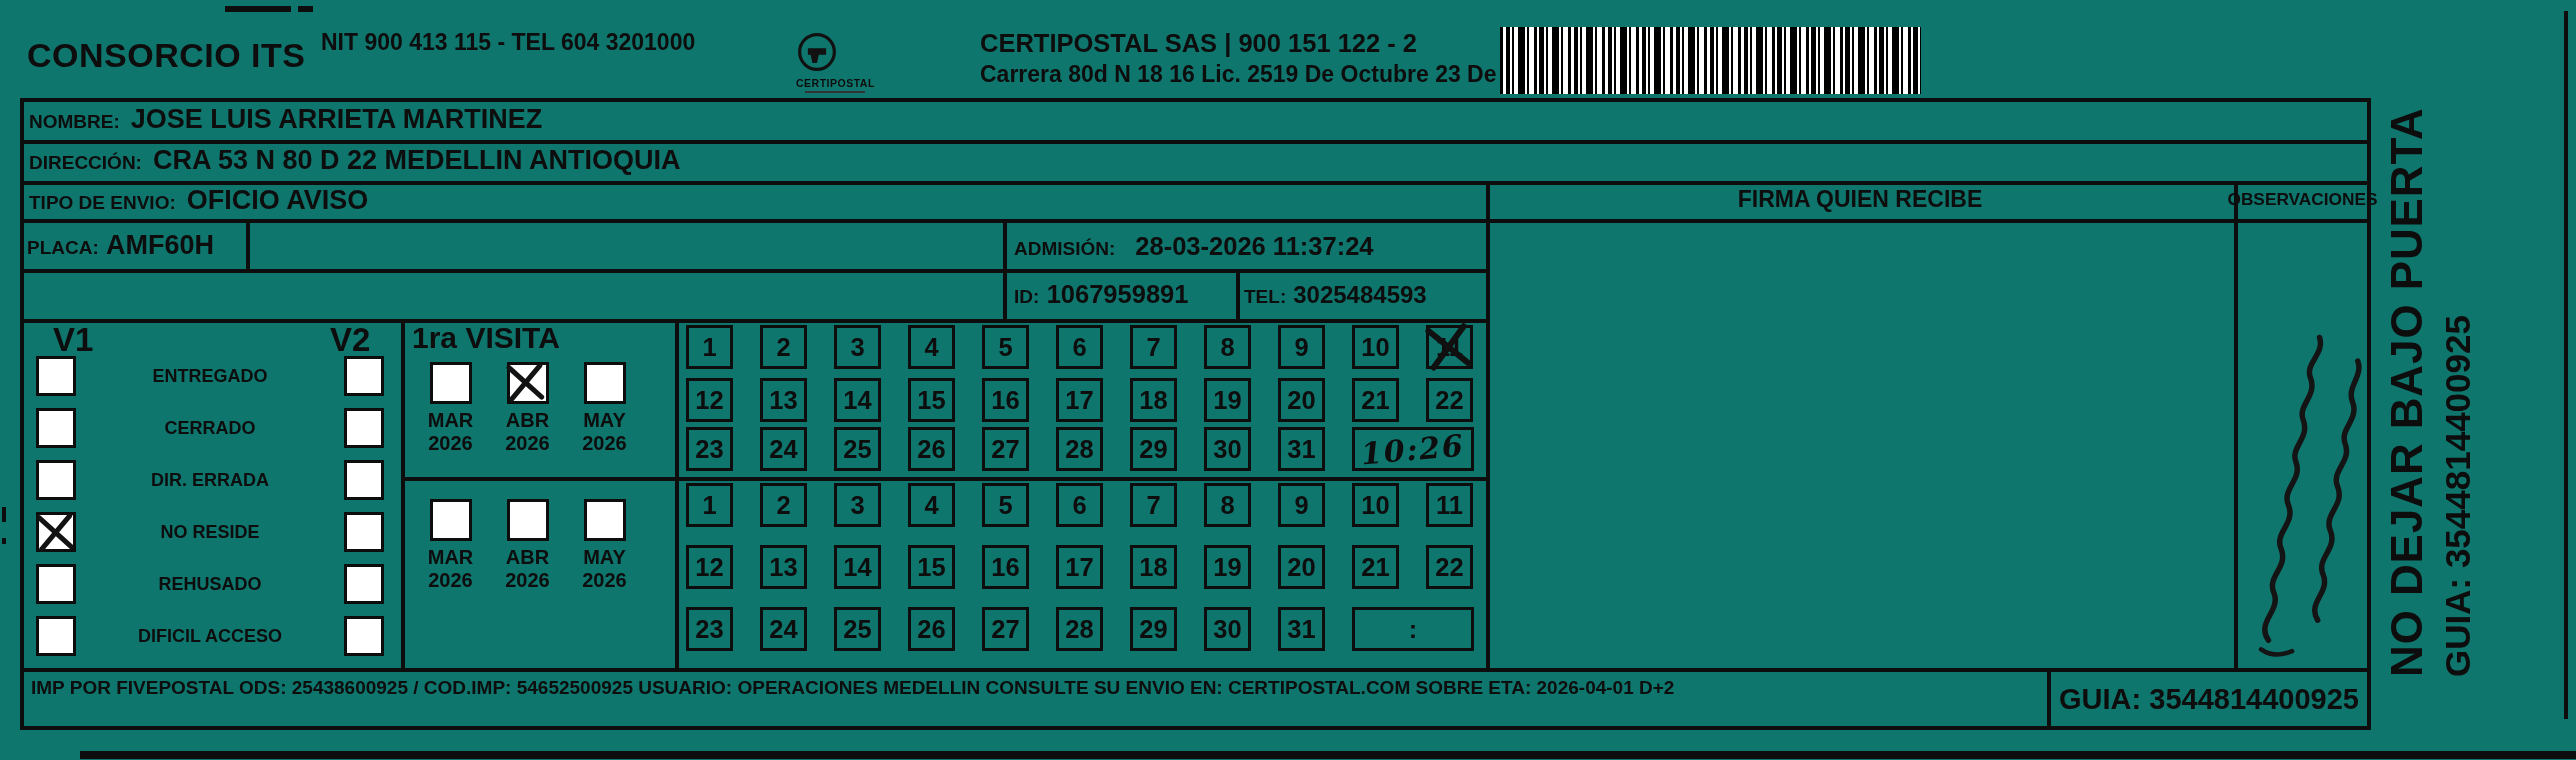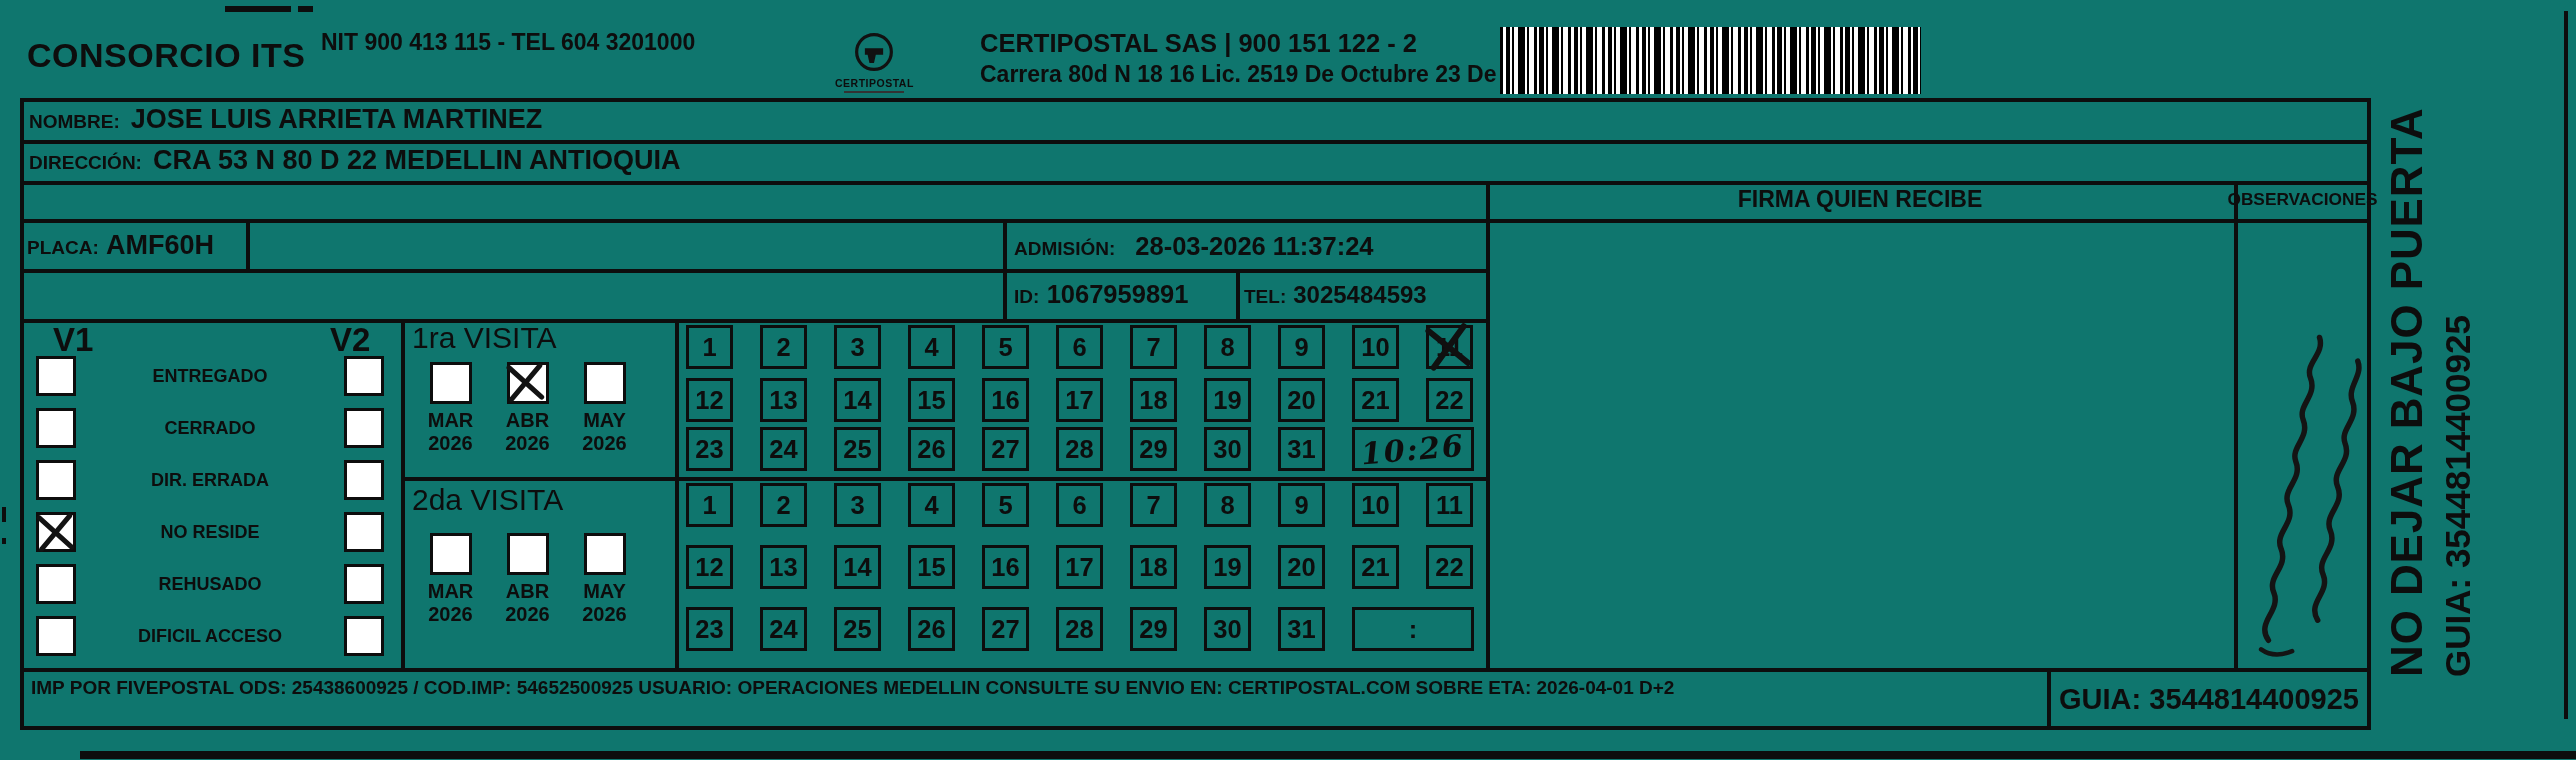--- a/index.html
+++ b/index.html
@@ -16,21 +16,21 @@
   .v30{font-weight:bold;font-size:27px;}
   .v28{font-weight:bold;font-size:25.5px;}
   .cellC{position:absolute;display:flex;align-items:center;justify-content:center;font-weight:bold;}
 
   
   .consorcio{position:absolute;left:27px;top:36px;font-size:34px;font-weight:bold;letter-spacing:0.5px;}
   .nitblock{position:absolute;left:321px;top:27px;font-size:23px;font-weight:bold;line-height:30px;white-space:nowrap;}
   .certiblock{position:absolute;left:980px;top:27px;white-space:nowrap;}
   .certiblock .l1{font-size:25.5px;font-weight:bold;line-height:33px;}
   .certiblock .l2{font-size:23px;font-weight:bold;line-height:29px;}
-  .logo{position:absolute;left:835px;top:31px;width:78px;text-align:center;}
+  .logo{position:absolute;left:796px;top:31px;width:78px;text-align:left;}
   .logo-name{font-size:10.5px;font-weight:bold;letter-spacing:0.5px;margin-top:0.9px;}
   .logo-tag{height:2.3px;background:#333;width:60px;margin:1.8px auto 0 auto;}
   .barcode{position:absolute;left:1500px;top:27px;width:421px;height:67px;
     background:repeating-linear-gradient(90deg,#000 0 2.7px,#fff 2.7px 5.5px,#000 5.5px 10px,#fff 10px 12px,#000 12px 13.7px,#fff 13.7px 18px,#000 18px 24.6px,#fff 24.6px 27px,#000 27px 29px,#fff 29px 34px);}
 
   
   .cb{position:relative;display:inline-block;width:42px;height:42px;border:3.6px solid #0d0d0d;
       background:#fff;box-sizing:border-box;flex:0 0 auto;}
   .cb .xx{position:absolute;display:block;width:49px;height:4.6px;background:#131313;left:-8.2px;top:14.6px;border-radius:2.7px;}
   .cb .x1{transform:rotate(42deg);} .cb .x2{transform:rotate(-50deg);}
@@ -38,21 +38,21 @@
   
   .vhdr{position:absolute;font-size:33px;font-weight:bold;}
   .status-wrap{position:absolute;left:36px;top:356px;width:348px;}
   .status-row{display:flex;align-items:center;height:40px;margin-bottom:12px;}
   .status-row .cb{width:40px;height:40px;}
   .status-label{flex:1;text-align:center;font-weight:bold;font-size:18px;}
 
   
   .visita-sec{position:absolute;left:412px;width:248px;}
   .sec1{top:321px;} .sec2{top:483px;}
-  .visita-title{font-size:30px;font-weight:normal;white-space:nowrap;}
+  .visita-title{font-size:30px;font-weight:bold;white-space:nowrap;}
   .month-boxes,.month-labels,.month-years{display:grid;grid-template-columns:repeat(3,77px);justify-items:center;}
   .month-boxes{margin-top:7.3px;} .sec2 .month-boxes{margin-top:16.4px;}
   .month-labels{margin-top:4.6px;} 
   .mlab{font-weight:bold;font-size:20px;}
 
   
   .day-grid{position:absolute;left:686px;width:801px;}
   .dg1{top:325px;height:150px;} .dg2{top:483px;height:173px;}
   .day-row{position:absolute;left:0;display:flex;gap:27px;}
   .day-cell{position:relative;width:47px;height:44px;border:3.6px solid #0d0d0d;box-sizing:border-box;
@@ -126,20 +126,24 @@
   <div class="vline" style="left:2047px;top:668px;height:61px;"></div>
 
   <div class="fl" style="left:29px;top:104px;">
     <span class="lab">NOMBRE:</span>
     <span class="v30">JOSE LUIS ARRIETA MARTINEZ</span>
   </div>
   <div class="fl" style="left:29px;top:145px;">
     <span class="lab">DIRECCIÓN:</span>
     <span class="v30">CRA 53 N 80 D 22 MEDELLIN ANTIOQUIA</span>
   </div>
+  <div class="fl" style="left:29px;top:185px;">
+    <span class="lab">TIPO DE ENVIO:</span>
+    <span class="v30">OFICIO AVISO</span>
+  </div>
 
   <div class="cellC" style="left:1490px;top:184px;width:740px;height:31px;font-size:23px;">FIRMA QUIEN RECIBE</div>
   <div class="cellC" style="left:2238px;top:185px;width:129px;height:29px;font-size:17.3px;">OBSERVACIONES</div>
 
   <div class="fl" style="left:27px;top:230px;gap:7.3px;">
     <span class="lab">PLACA:</span>
     <span class="v30">AMF60H</span>
   </div>
   <div class="fl" style="left:1014px;top:232px;gap:20px;">
     <span class="lab">ADMISIÓN:</span>
@@ -207,21 +211,20 @@
         <div class="mlab">ABR</div>
         <div class="mlab">MAY</div>
       </div>
     <div class="month-years">
         <div class="mlab">2026</div>
         <div class="mlab">2026</div>
         <div class="mlab">2026</div>
       </div>
   </div>
   <div class="visita-sec sec2">
-    <div class="visita-title">2da VISITA</div>
     <div class="month-boxes">
         <span class="cb"></span>
         <span class="cb"></span>
         <span class="cb"></span>
       </div>
     <div class="month-labels">
         <div class="mlab">MAR</div>
         <div class="mlab">ABR</div>
         <div class="mlab">MAY</div>
       </div>

